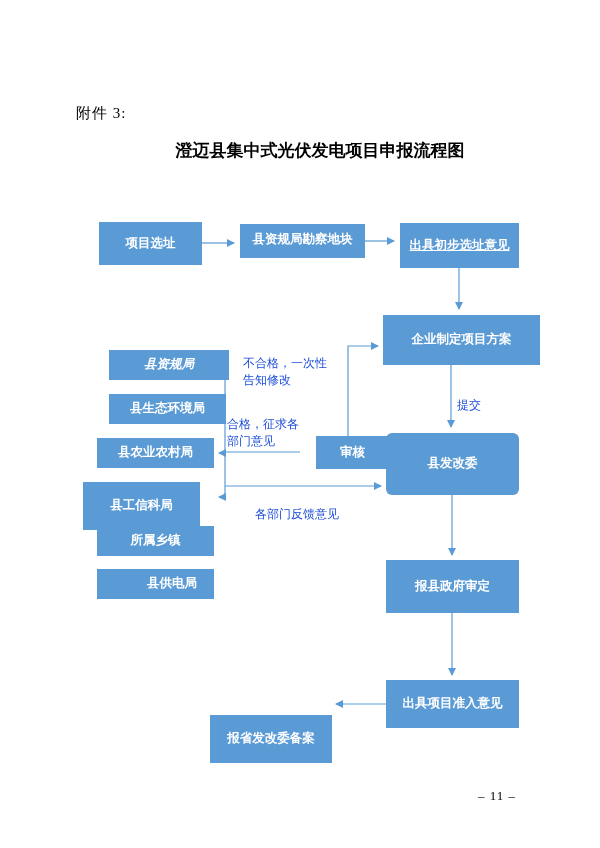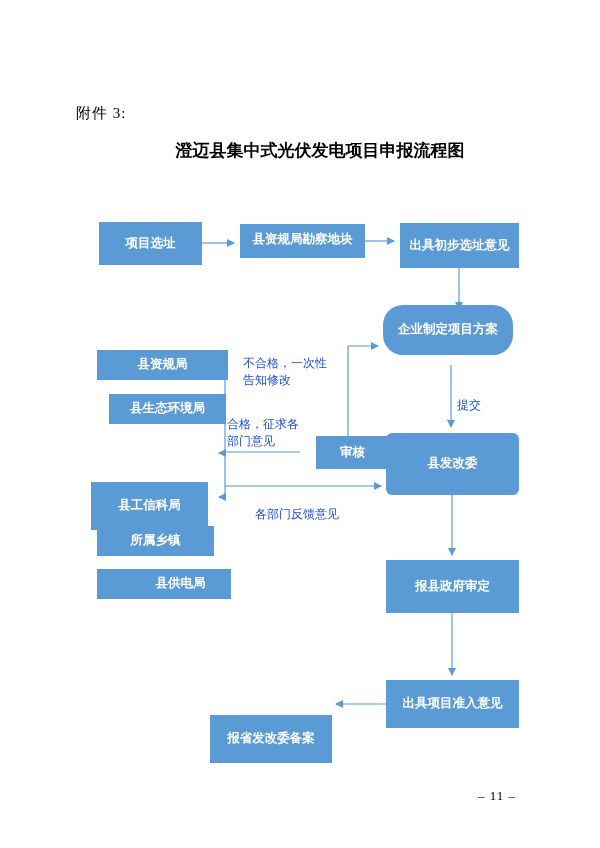--- a/index.html
+++ b/index.html
@@ -21,28 +21,28 @@
   .fl { stroke:var(--arrow,#5B9BD5); stroke-width:1.2; fill:none; }
   .ah { fill:var(--arrow,#5B9BD5); }
   .box {
     position:absolute; background:var(--box-fill,#5B9BD5); color:var(--box-text,#ffffff);
     display:flex; align-items:center; justify-content:center; text-align:center;
     font-family:"Liberation Sans", sans-serif; font-size:12.5px; font-weight:bold;
     line-height:1.25; padding:2px;
   }
   .b-project { left:99px;  top:222px; width:103px; height:43px; }
   .b-survey  { left:240px; top:224px; width:125px; height:34px;font-family:Liberation Mono, monospace; }
-  .b-prelim  { left:400px; top:223px; width:119px; height:45px; }
-  .b-plan    { left:383px; top:305px; width:130px; height:50px;border-radius:20px; }
-  .b-res     { left:97px;  top:350px; width:131px; height:30px; }
+  .b-prelim  { left:400px; top:223px; width:119px; height:45px;text-decoration:underline; }
+  .b-plan    { left:383px; top:315px; width:157px; height:50px; }
+  .b-res     { left:109px;  top:350px; width:120px; height:30px;font-style:italic; }
   .b-eco     { left:97px;  top:394px; width:117px; height:30px;margin-left:12px; }
   .b-agri    { left:97px;  top:438px; width:117px; height:30px; }
-  .b-ind     { left:91px;  top:482px; width:117px; height:48px; }
+  .b-ind     { left:83px;  top:482px; width:117px; height:48px; }
   .b-town    { left:97px;  top:526px; width:117px; height:30px; }
-  .b-power   { left:97px;  top:569px; width:134px; height:30px;padding-left:35px; }
+  .b-power   { left:97px;  top:569px; width:117px; height:30px;padding-left:35px; }
   .b-review  { left:316px; top:436px; width:73px;  height:33px; }
   .b-ndrc    { left:386px; top:433px; width:133px; height:62px;border-radius:6px; }
   .b-gov     { left:386px; top:560px; width:133px; height:53px; }
   .b-access  { left:386px; top:680px; width:133px; height:48px; }
   .b-prov    { left:210px; top:684px; width:122px; height:48px;margin-top:31px; }
   .lbl {
     position:absolute; font-size:12px; line-height:1.45;
     font-family:"Liberation Serif", serif; color:#1d4ed8;
   }
   .lbl span { display:block; }
@@ -97,20 +97,21 @@
 
     <path class="fl" d="M386 704 H336" marker-end="url(#arr)"></path>
   </svg>
 
   <div class="box b-project">项目选址</div>
   <div class="box b-survey">县资规局勘察地块</div>
   <div class="box b-prelim">出具初步选址意见</div>
   <div class="box b-plan">企业制定项目方案</div>
   <div class="box b-res">县资规局</div>
   <div class="box b-eco">县生态环境局</div>
+  <div class="box b-agri">县农业农村局</div>
   <div class="box b-ind">县工信科局</div>
   <div class="box b-town">所属乡镇</div>
   <div class="box b-power">县供电局</div>
   <div class="box b-review">审核</div>
   <div class="box b-ndrc">县发改委</div>
   <div class="box b-gov">报县政府审定</div>
   <div class="box b-access">出具项目准入意见</div>
   <div class="box b-prov">报省发改委备案</div>
 
   <div class="lbl l-fail">

